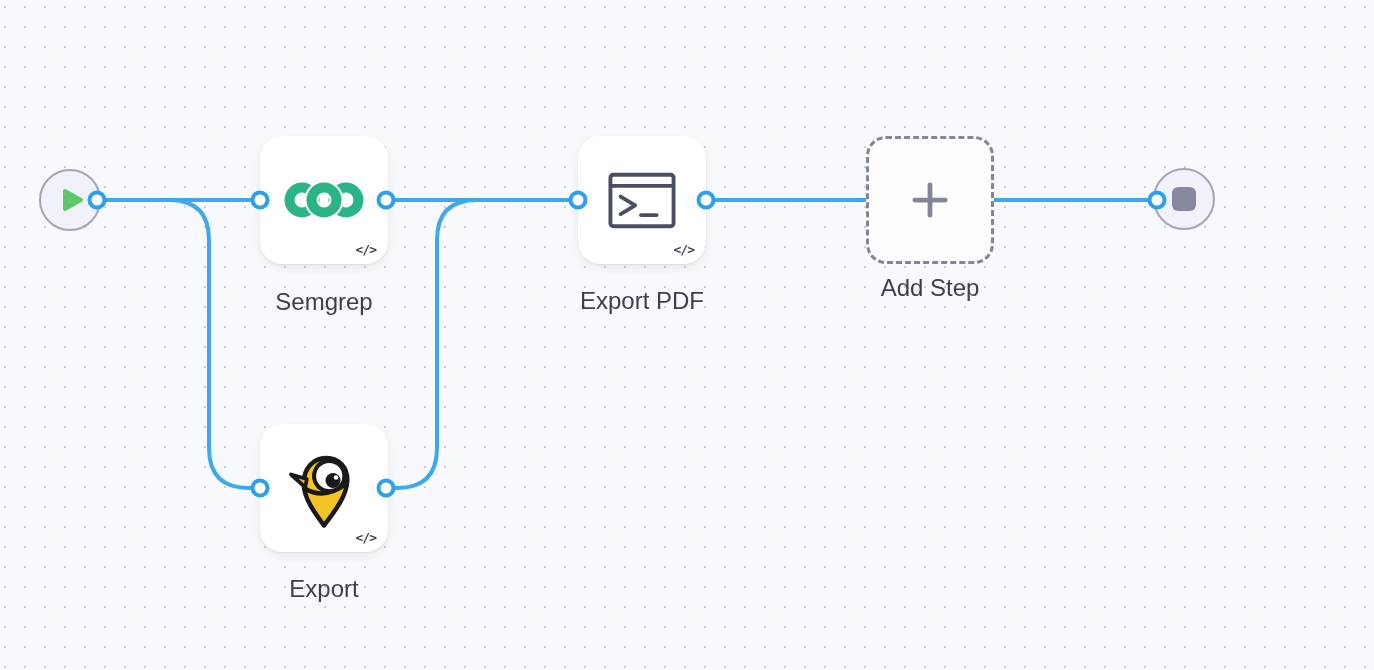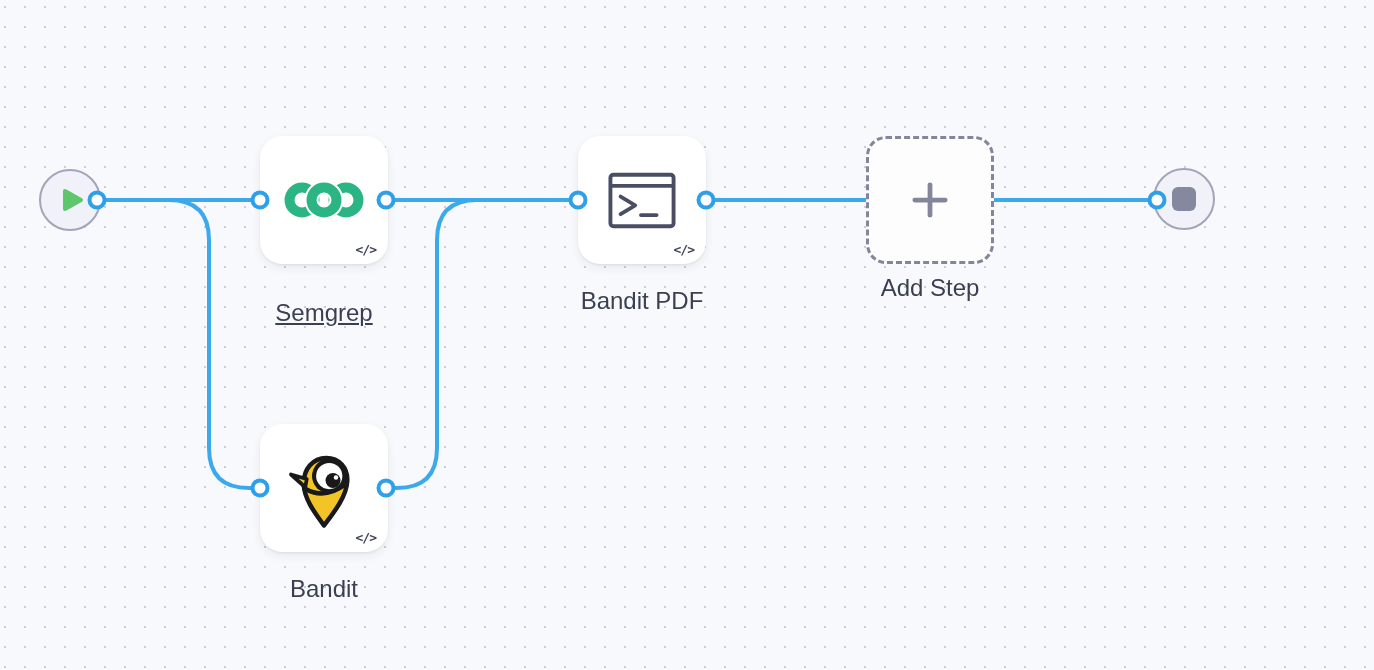--- a/index.html
+++ b/index.html
@@ -90,46 +90,46 @@
 
   <div class="step" style="left:260px; top:136px;">
     <svg width="80" height="36" viewBox="0 0 80 36">
       <circle cx="18" cy="18" r="12.5" fill="none" stroke="#2CB584" stroke-width="10"></circle>
       <circle cx="62" cy="18" r="12.5" fill="none" stroke="#2CB584" stroke-width="10"></circle>
       <circle cx="40" cy="18" r="12.5" fill="none" stroke="#FFFFFF" stroke-width="14"></circle>
       <circle cx="40" cy="18" r="12.5" fill="none" stroke="#2CB584" stroke-width="10"></circle>
     </svg>
     <span class="code-badge">&lt;/&gt;</span>
   </div>
-  <div class="step-label" style="left:324px; top:299px;text-decoration:underline;">Semgrep</div>
+  <div class="step-label" style="left:324px; top:288px;">Semgrep</div>
 
   <div class="step" style="left:260px; top:424px;">
     <svg width="76" height="84" viewBox="0 0 100 112">
       <path d="M50 106 C40 92 24 72 23 52 C22 30 36 16 53 16 C70 16 82 29 81 47 C80 68 62 90 50 106 Z" fill="#F3C428" stroke="#191919" stroke-width="6" stroke-linejoin="round"></path>
       <path d="M27 44 L6 38 L25 55 Z" fill="#F3C428" stroke="#191919" stroke-width="5" stroke-linejoin="round"></path>
       <path d="M25 57 Q50 72 79 51" fill="none" stroke="#191919" stroke-width="6" stroke-linecap="round"></path>
       <circle cx="57" cy="40" r="23" fill="#191919"></circle>
       <circle cx="57" cy="40" r="17.5" fill="#FFFFFF"></circle>
       <circle cx="62" cy="46" r="10" fill="#191919"></circle>
       <circle cx="66" cy="42" r="3" fill="#FFFFFF"></circle>
     </svg>
     <span class="code-badge">&lt;/&gt;</span>
   </div>
-  <div class="step-label" style="left:324px; top:575px;">Bandit</div>
+  <div class="step-label" style="left:324px; top:575px;">Export</div>
 
   <div class="step" style="left:578px; top:136px;">
     <svg width="68" height="57" viewBox="0 0 70 58">
       <rect x="2.5" y="2.5" width="65" height="53" rx="3" fill="#FFFFFF" stroke="#494E62" stroke-width="4"></rect>
       <line x1="2.5" y1="14" x2="67.5" y2="14" stroke="#494E62" stroke-width="4"></line>
       <path d="M13 25 L28 34 L13 43" fill="none" stroke="#494E62" stroke-width="4" stroke-linecap="round" stroke-linejoin="round"></path>
       <line x1="34" y1="44" x2="50" y2="44" stroke="#494E62" stroke-width="4" stroke-linecap="round"></line>
     </svg>
     <span class="code-badge">&lt;/&gt;</span>
   </div>
-  <div class="step-label" style="left:642px; top:287px;">Bandit PDF</div>
+  <div class="step-label" style="left:642px; top:287px;">Export PDF</div>
 
   <div class="step placeholder" style="left:866px; top:136px;">
     <svg width="38" height="38" viewBox="0 0 40 40">
       <path d="M20 4 V36 M4 20 H36" fill="none" stroke="#83869B" stroke-width="5" stroke-linecap="round"></path>
     </svg>
   </div>
   <div class="step-label" style="left:930px; top:274px;">Add Step</div>
 
   <div class="node-circle" style="left:1153px; top:168px;">
     <div class="stop-square"></div>

